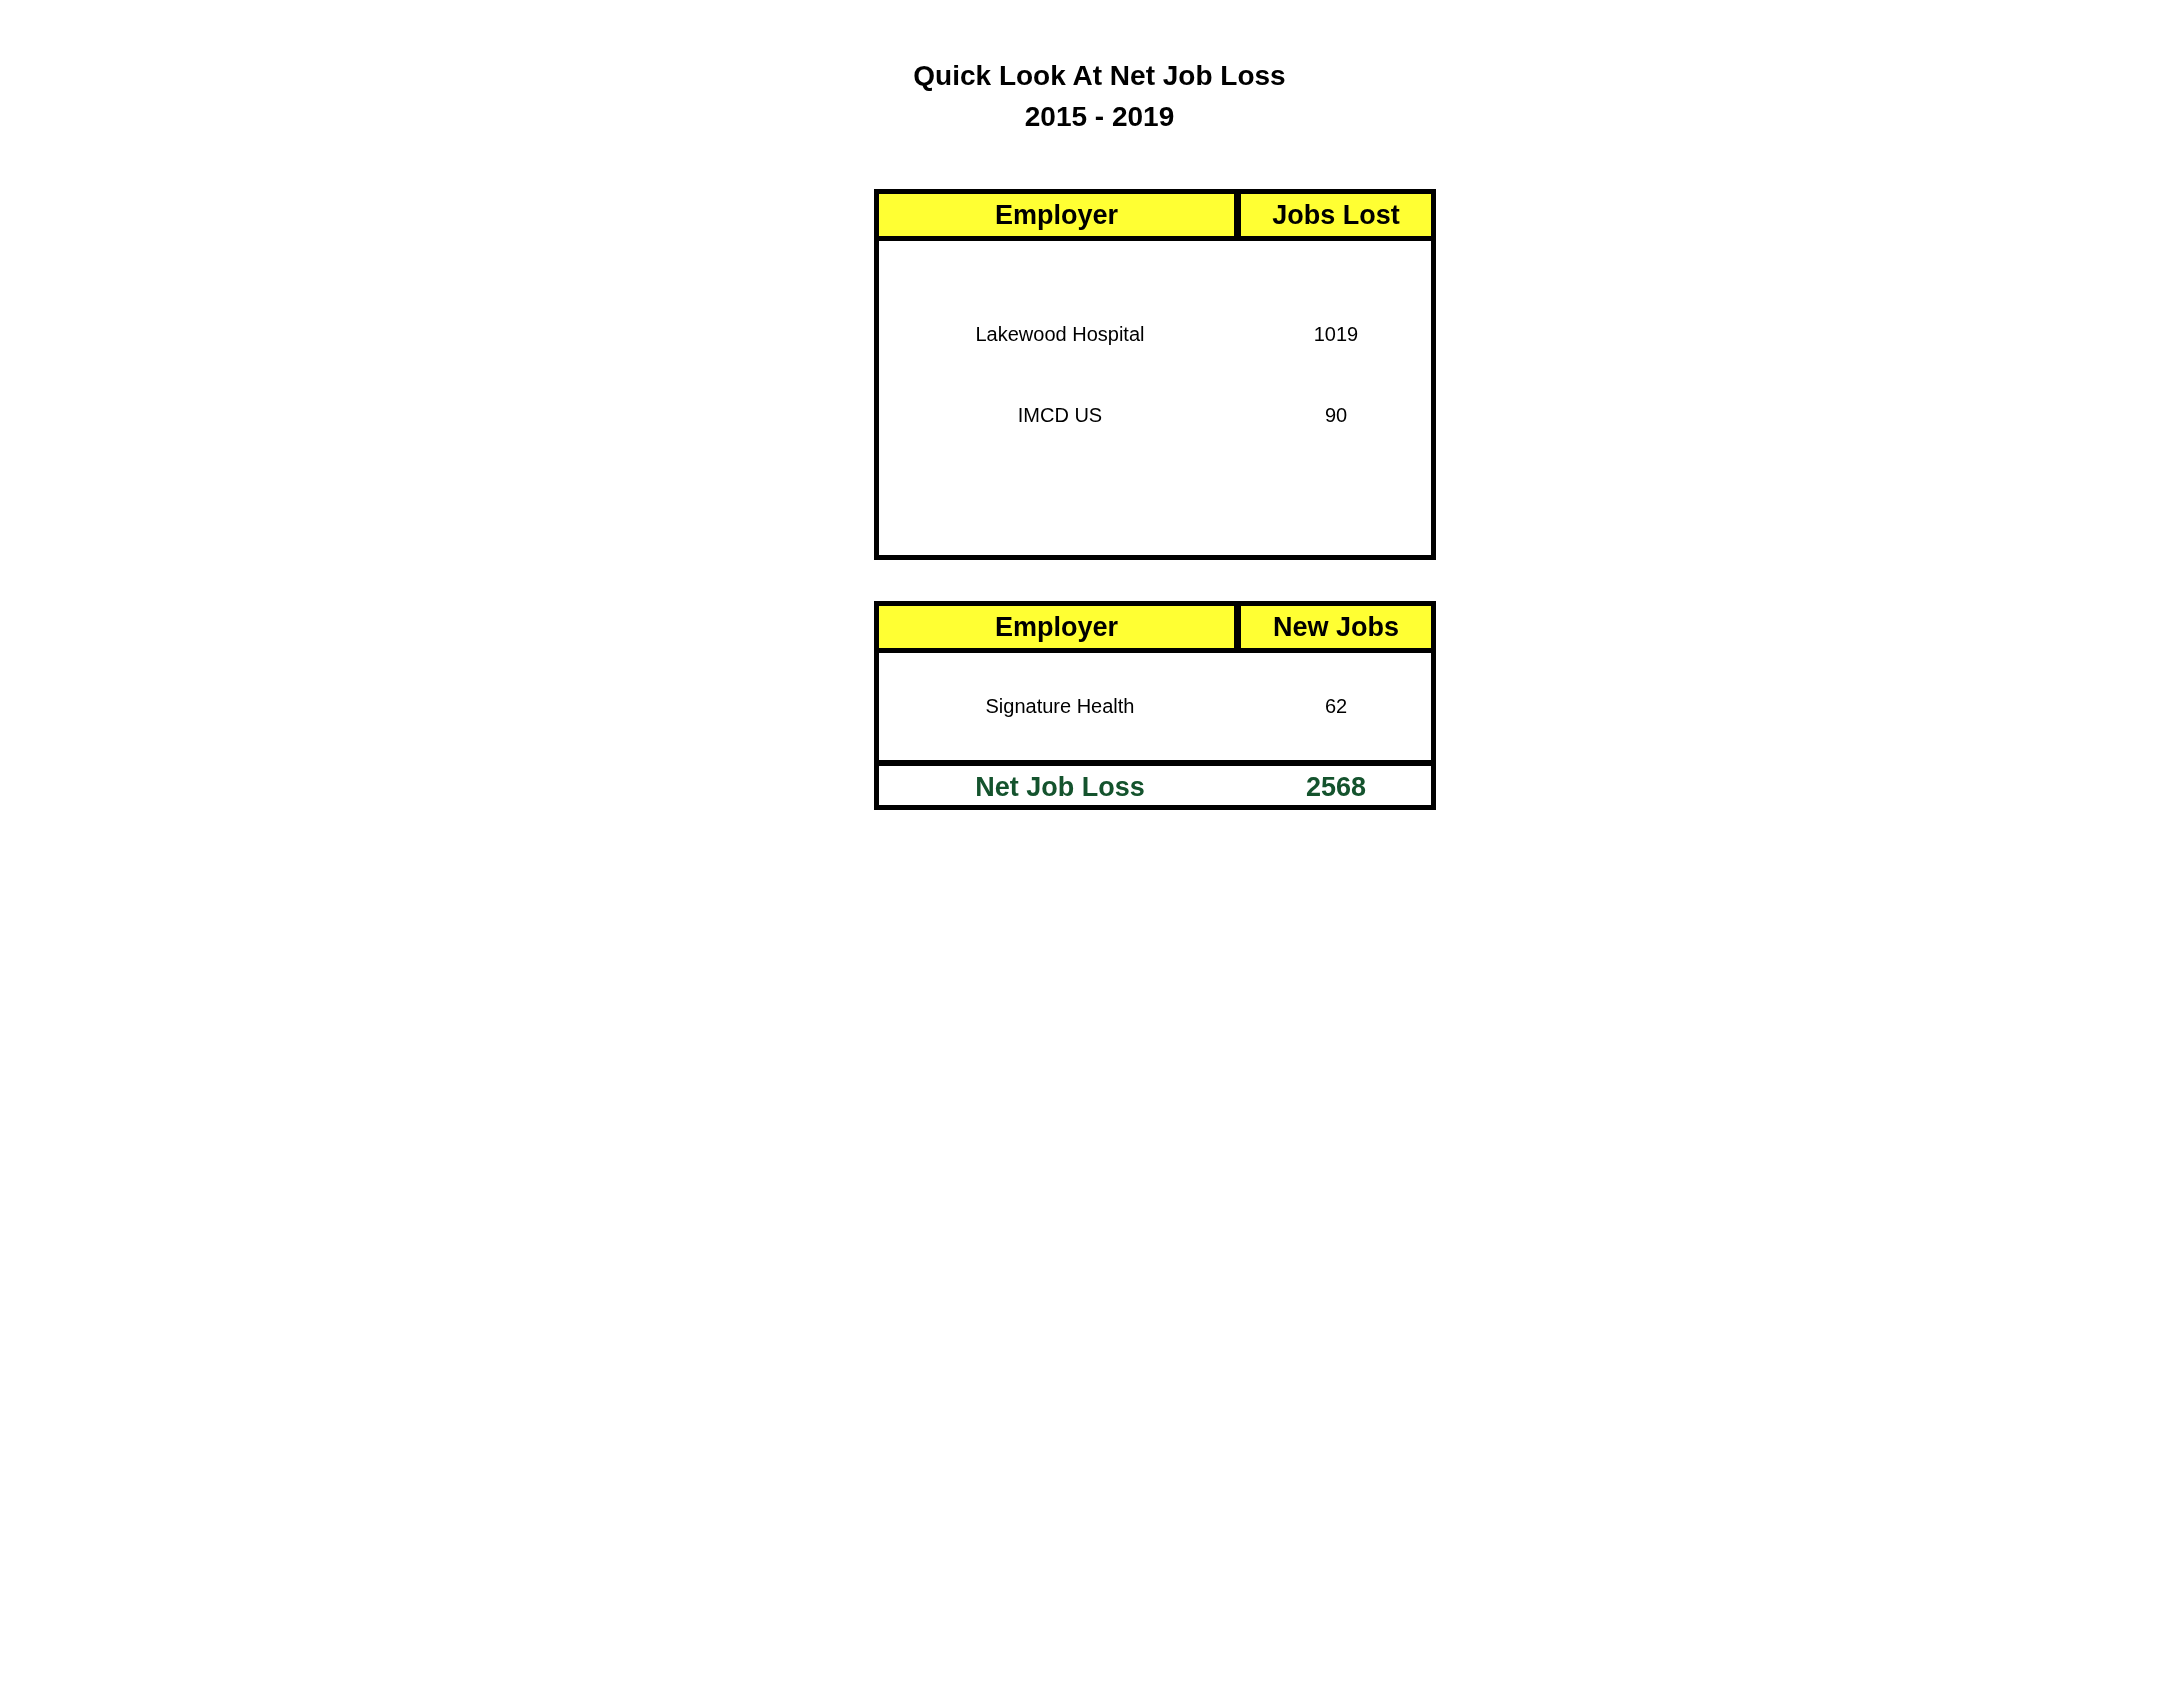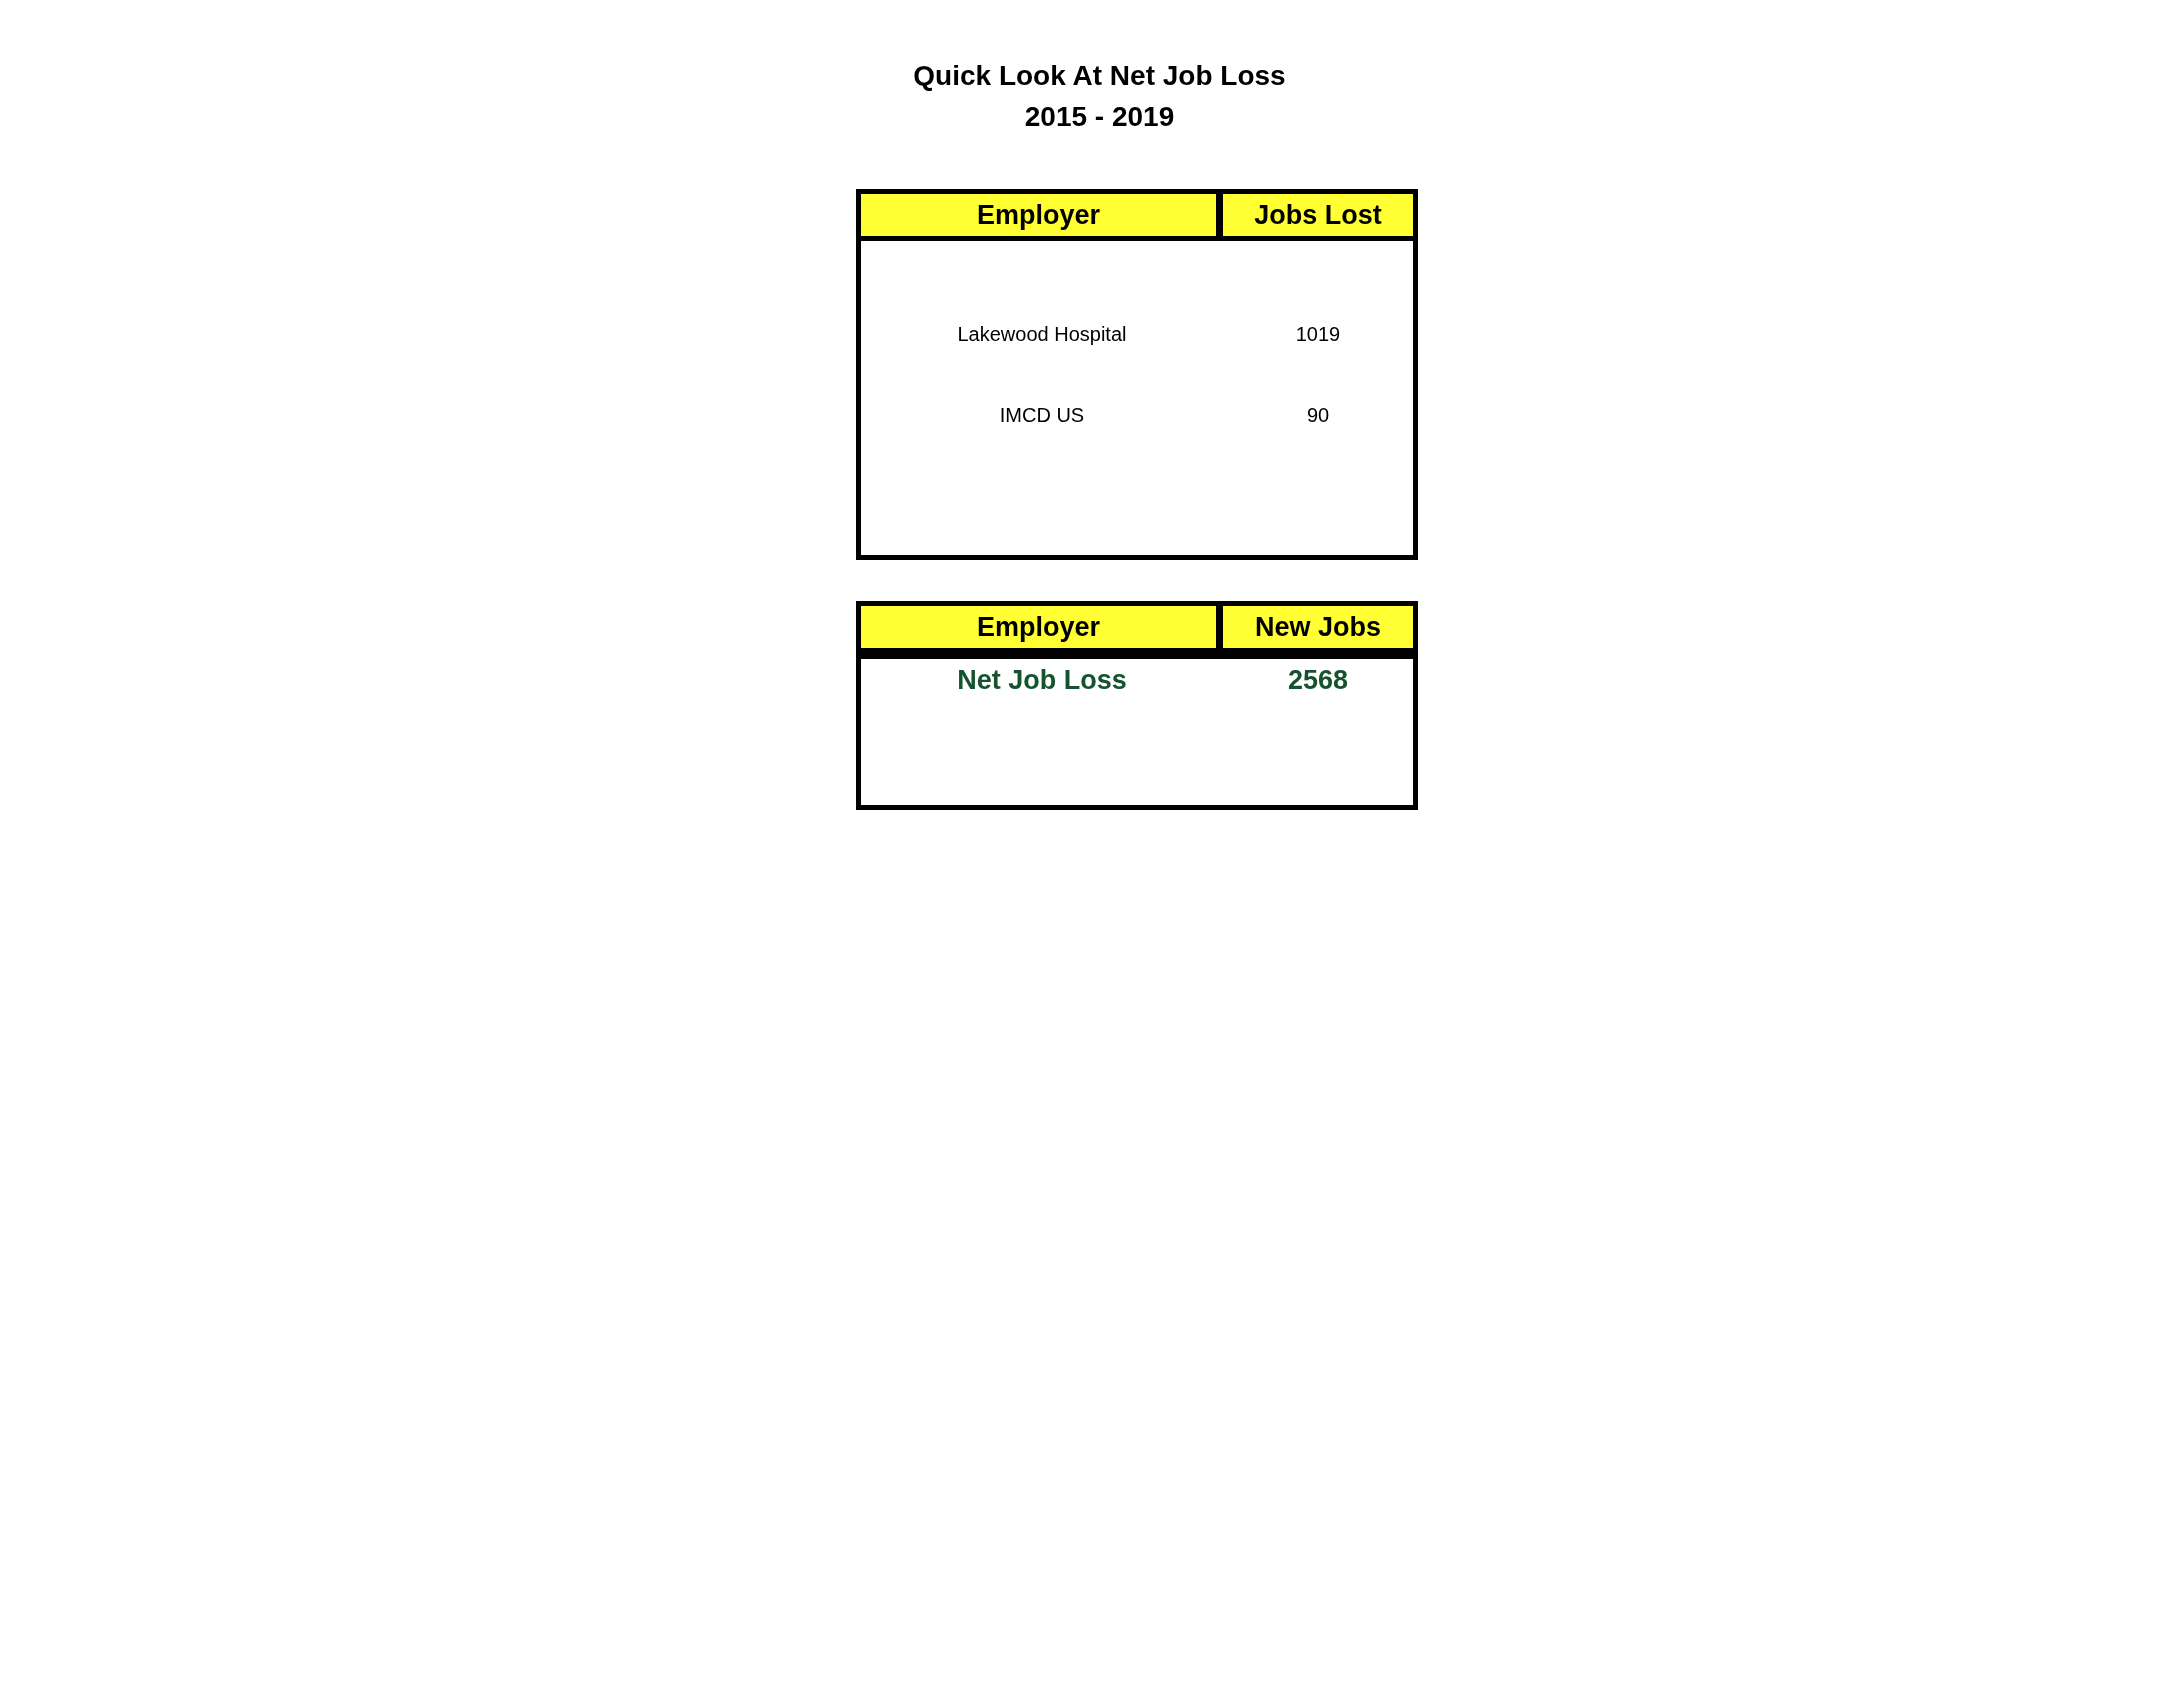--- a/index.html
+++ b/index.html
@@ -3,21 +3,21 @@
 <meta charset="utf-8">
 <style>
   html, body { margin: 0; padding: 0; background: #ffffff; }
   body { width: 2179px; height: 1683px; position: relative; overflow: hidden;
          font-family: "Liberation Sans", "DejaVu Sans", sans-serif; color: #000; }
   .title { position: absolute; left: 0; width: 2179px; text-align: center;
            font-weight: bold; font-size: 28px; }
   .title.l1 { top: 60px; left: 10px; }
   .title.l2 { top: 101px; left: 10px; }
 
-  .tbl { position: absolute; left: 856px; width: 562px; box-sizing: border-box;
+  .tbl { position: absolute; left: 874px; width: 562px; box-sizing: border-box;
          border: 5px solid #000; background: #fff; }
   .hdr { display: flex; height: 42px; background: #ffff33; border-bottom: 5px solid #000;
          box-sizing: content-box; }
   .hdr .c1 { width: 355px; border-right: 7px solid #000; }
   .hdr .c2 { flex: 1; }
   .hdr div { display: flex; align-items: center; justify-content: center;
              font-weight: bold; font-size: 27px; }
   .row { display: flex; align-items: center; font-size: 20px; }
   .row .c1 { width: 362px; text-align: center; }
   .row .c2 { flex: 1; text-align: center; }
@@ -48,18 +48,22 @@
       <div class="c2">90</div>
     </div>
   </div>
 </div>
 
 <div class="tbl" style="top:601px; height:209px;">
   <div class="hdr">
     <div class="c1">Employer</div>
     <div class="c2">New Jobs</div>
   </div>
+  <div class="row" style="height:107px;">
+    <div class="c1">Signature Health</div>
+    <div class="c2">62</div>
+  </div>
   <div class="total red">
     <div class="c1">Net Job Loss</div>
     <div class="c2">2568</div>
   </div>
 </div>
 
 
 </body></html>

